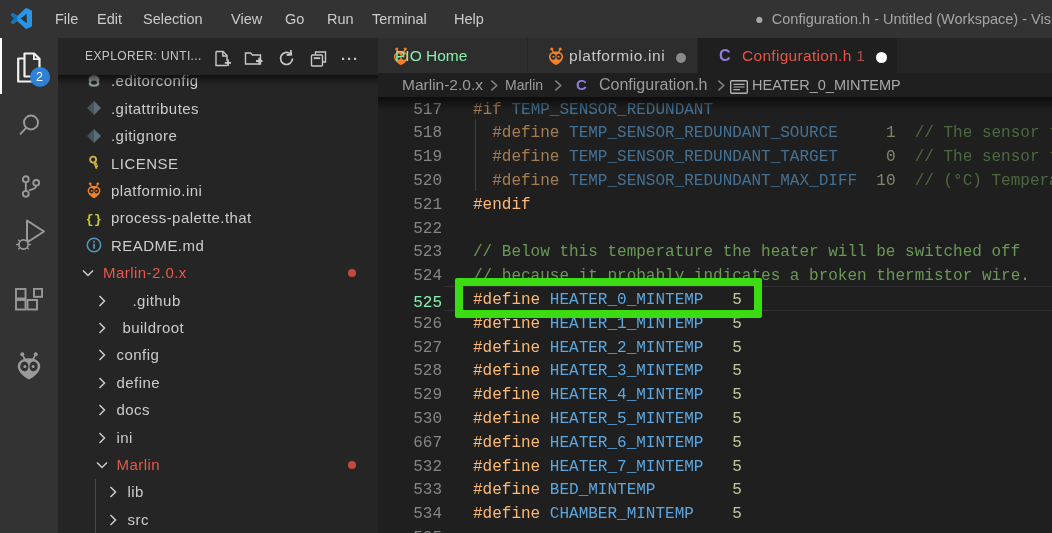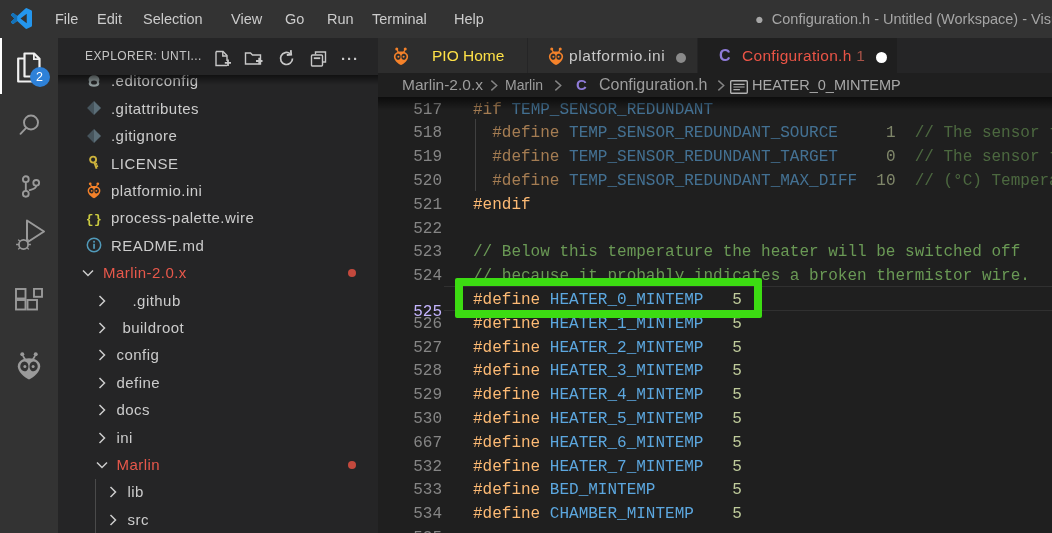--- a/index.html
+++ b/index.html
@@ -129,21 +129,21 @@
           <circle cx="20.7" cy="3.2" r="2.4" fill="#f5822a"></circle>
           <path d="M8 5 10.5 9.5 M20 5 17.5 9.5" stroke="#f5822a" stroke-width="2"></path>
           <path d="M14 7.2 c-6.6 0-11.2 3.2-11.2 8.1 0 5.5 6.2 10.8 11.2 13.2 5-2.4 11.2-7.7 11.2-13.2 0-4.9-4.6-8.1-11.2-8.1z" fill="#f5822a"></path>
           <path d="M11.5 11.2c2 1.3 2.6 4.7 1.2 7.2-1.1 1.9-3.3 2.4-5.2 1.2-2-1.3-3-4.4-1.5-6.9 1.3-2.1 3.6-2.7 5.5-1.5z" fill="#252526"></path>
           <path d="M16.5 11.2c-2 1.3-2.6 4.7-1.2 7.2 1.1 1.9 3.3 2.4 5.2 1.2 2-1.3 3-4.4 1.5-6.9-1.3-2.1-3.6-2.7-5.5-1.5z" fill="#252526"></path>
           <circle cx="9.9" cy="15.5" r="1.6" fill="#f5822a"></circle>
           <circle cx="18.1" cy="15.5" r="1.6" fill="#f5822a"></circle>
         </svg></span><span style="margin-left:9px">platformio.ini</span></div>
     <div class="t" style="left:86px;top:204.39999999999998px;width:292px"><span style="display:inline-block;vertical-align:middle;margin-top:-3px"><svg width="16" height="16" viewBox="0 0 16 16">
           <text x="8" y="12.5" text-anchor="middle" font-family="Liberation Mono" font-size="13" font-weight="bold" fill="#cbcb41">{}</text>
-        </svg></span><span style="margin-left:9px">process-palette.wire</span></div>
+        </svg></span><span style="margin-left:9px">process-palette.that</span></div>
     <div class="t" style="left:86px;top:231.79999999999995px;width:292px"><span style="display:inline-block;vertical-align:middle;margin-top:-3px"><svg width="16" height="16" viewBox="0 0 16 16">
           <circle cx="8" cy="8" r="6.7" fill="none" stroke="#519aba" stroke-width="1.5"></circle>
           <rect x="7.2" y="6.8" width="1.7" height="5" fill="#519aba"></rect>
           <rect x="7.2" y="3.8" width="1.7" height="1.8" fill="#519aba"></rect>
         </svg></span><span style="margin-left:9px">README.md</span></div>
     <div class="t" style="left:80px;top:259.2px;width:292px"><span style="display:inline-block;vertical-align:middle;margin-top:-2px"><svg width="16" height="16" viewBox="0 0 16 16">
           <path d="M3 5.5 8 10.5 13 5.5" fill="none" stroke="#cccccc" stroke-width="1.5"></path>
         </svg></span><span style="margin-left:7px" class="tred">Marlin-2.0.x</span></div>
     <div class="ab" style="left:348px;top:269.2px;width:8px;height:8px;border-radius:50%;background:#c4493d"></div>
     <div class="t" style="left:93.5px;top:286.6px;width:292px"><span style="display:inline-block;vertical-align:middle;margin-top:-2px"><svg width="16" height="16" viewBox="0 0 16 16">
@@ -187,21 +187,21 @@
 <svg class="ab" style="left:392px;top:47px" width="18" height="19" viewBox="0 0 28 30">
 <circle cx="7.3" cy="3.2" r="2.4" fill="#f5822a"></circle>
     <circle cx="20.7" cy="3.2" r="2.4" fill="#f5822a"></circle>
 <path d="M8 5 10.5 9.5 M20 5 17.5 9.5" stroke="#f5822a" stroke-width="2"></path>
 <path d="M14 7.2 c-6.6 0-11.2 3.2-11.2 8.1 0 5.5 6.2 10.8 11.2 13.2 5-2.4 11.2-7.7 11.2-13.2 0-4.9-4.6-8.1-11.2-8.1z" fill="#f5822a"></path>
 <path d="M11.5 11.2c2 1.3 2.6 4.7 1.2 7.2-1.1 1.9-3.3 2.4-5.2 1.2-2-1.3-3-4.4-1.5-6.9 1.3-2.1 3.6-2.7 5.5-1.5z" fill="#2d2d2d"></path>
 <path d="M16.5 11.2c-2 1.3-2.6 4.7-1.2 7.2 1.1 1.9 3.3 2.4 5.2 1.2 2-1.3 3-4.4 1.5-6.9-1.3-2.1-3.6-2.7-5.5-1.5z" fill="#2d2d2d"></path>
 <circle cx="9.9" cy="15.5" r="1.6" fill="#f5822a"></circle>
     <circle cx="18.1" cy="15.5" r="1.6" fill="#f5822a"></circle>
 </svg>
-<div class="ab tabtxt" style="left:432px;top:38px;color:#fde047">PIO Home</div>
+<div class="ab tabtxt" style="left:395px;top:38px;color:#86efac">PIO Home</div>
 
 <svg class="ab" style="left:547px;top:47px" width="18" height="19" viewBox="0 0 28 30">
 <circle cx="7.3" cy="3.2" r="2.4" fill="#f5822a"></circle>
     <circle cx="20.7" cy="3.2" r="2.4" fill="#f5822a"></circle>
 <path d="M8 5 10.5 9.5 M20 5 17.5 9.5" stroke="#f5822a" stroke-width="2"></path>
 <path d="M14 7.2 c-6.6 0-11.2 3.2-11.2 8.1 0 5.5 6.2 10.8 11.2 13.2 5-2.4 11.2-7.7 11.2-13.2 0-4.9-4.6-8.1-11.2-8.1z" fill="#f5822a"></path>
 <path d="M11.5 11.2c2 1.3 2.6 4.7 1.2 7.2-1.1 1.9-3.3 2.4-5.2 1.2-2-1.3-3-4.4-1.5-6.9 1.3-2.1 3.6-2.7 5.5-1.5z" fill="#2d2d2d"></path>
 <path d="M16.5 11.2c-2 1.3-2.6 4.7-1.2 7.2 1.1 1.9 3.3 2.4 5.2 1.2 2-1.3 3-4.4 1.5-6.9-1.3-2.1-3.6-2.7-5.5-1.5z" fill="#2d2d2d"></path>
 <circle cx="9.9" cy="15.5" r="1.6" fill="#f5822a"></circle>
     <circle cx="18.1" cy="15.5" r="1.6" fill="#f5822a"></circle>
@@ -244,21 +244,21 @@
       <div class="ln" style="top:72px;">520</div>
       <div class="cl" style="top:72px"><span class="dim">  <span class="pp">#define</span> <span class="id">TEMP_SENSOR_REDUNDANT_MAX_DIFF</span>  <span class="nu">10</span>  <span class="cm">// (°C) Temperature difference</span></span></div>
       <div class="ln" style="top:95.8px;">521</div>
       <div class="cl" style="top:95.8px"><span class="pp">#endif</span></div>
       <div class="ln" style="top:119.6px;">522</div>
       <div class="cl" style="top:119.6px"></div>
       <div class="ln" style="top:143.4px;">523</div>
       <div class="cl" style="top:143.4px"><span class="cm">// Below this temperature the heater will be switched off</span></div>
       <div class="ln" style="top:167.2px;">524</div>
       <div class="cl" style="top:167.2px"><span class="cm">// because it probably indicates a broken thermistor wire.</span></div>
-      <div class="ln" style="top:203px;color:#c4b5fd">525</div>
+      <div class="ln" style="top:194px;color:#86efac">525</div>
       <div class="cl" style="top:191px"><span class="pp">#define</span> <span class="id">HEATER_0_MINTEMP</span>   <span class="nu">5</span></div>
       <div class="ln" style="top:214.8px;">526</div>
       <div class="cl" style="top:214.8px"><span class="pp">#define</span> <span class="id">HEATER_1_MINTEMP</span>   <span class="nu">5</span></div>
       <div class="ln" style="top:238.6px;">527</div>
       <div class="cl" style="top:238.6px"><span class="pp">#define</span> <span class="id">HEATER_2_MINTEMP</span>   <span class="nu">5</span></div>
       <div class="ln" style="top:262.40000000000003px;">528</div>
       <div class="cl" style="top:262.40000000000003px"><span class="pp">#define</span> <span class="id">HEATER_3_MINTEMP</span>   <span class="nu">5</span></div>
       <div class="ln" style="top:286.20000000000005px;">529</div>
       <div class="cl" style="top:286.20000000000005px"><span class="pp">#define</span> <span class="id">HEATER_4_MINTEMP</span>   <span class="nu">5</span></div>
       <div class="ln" style="top:310.00000000000006px;">530</div>

